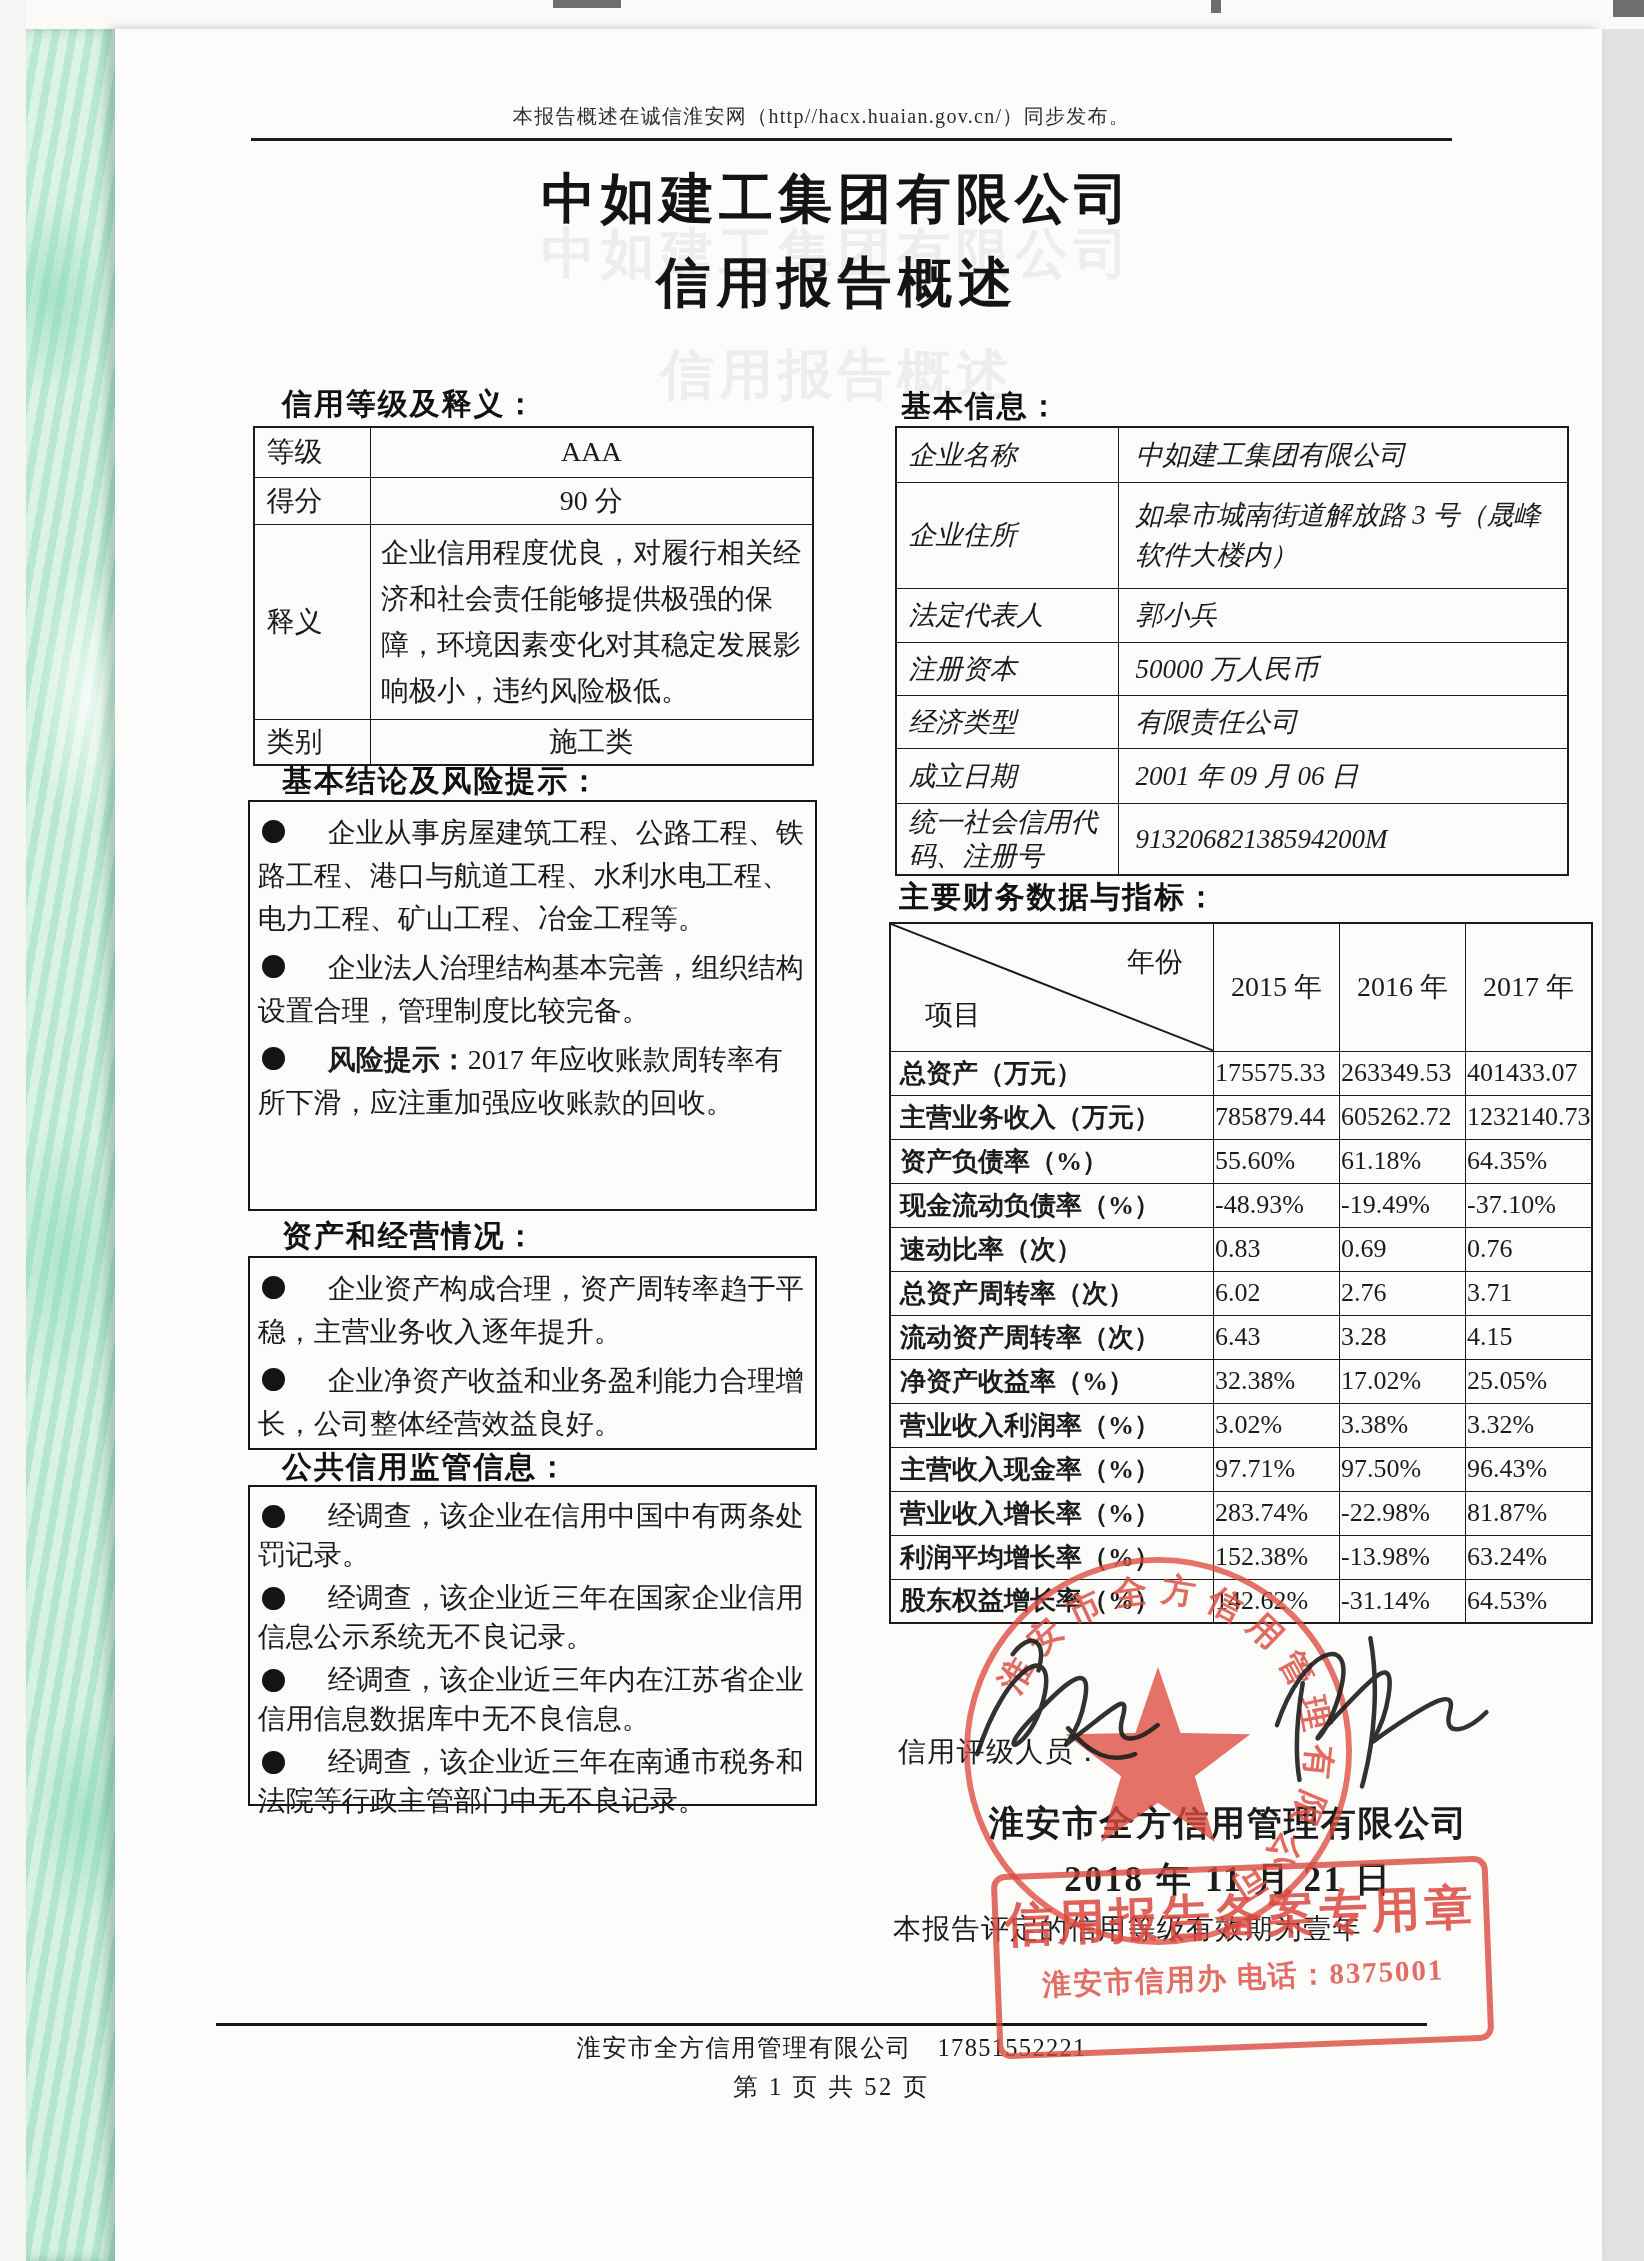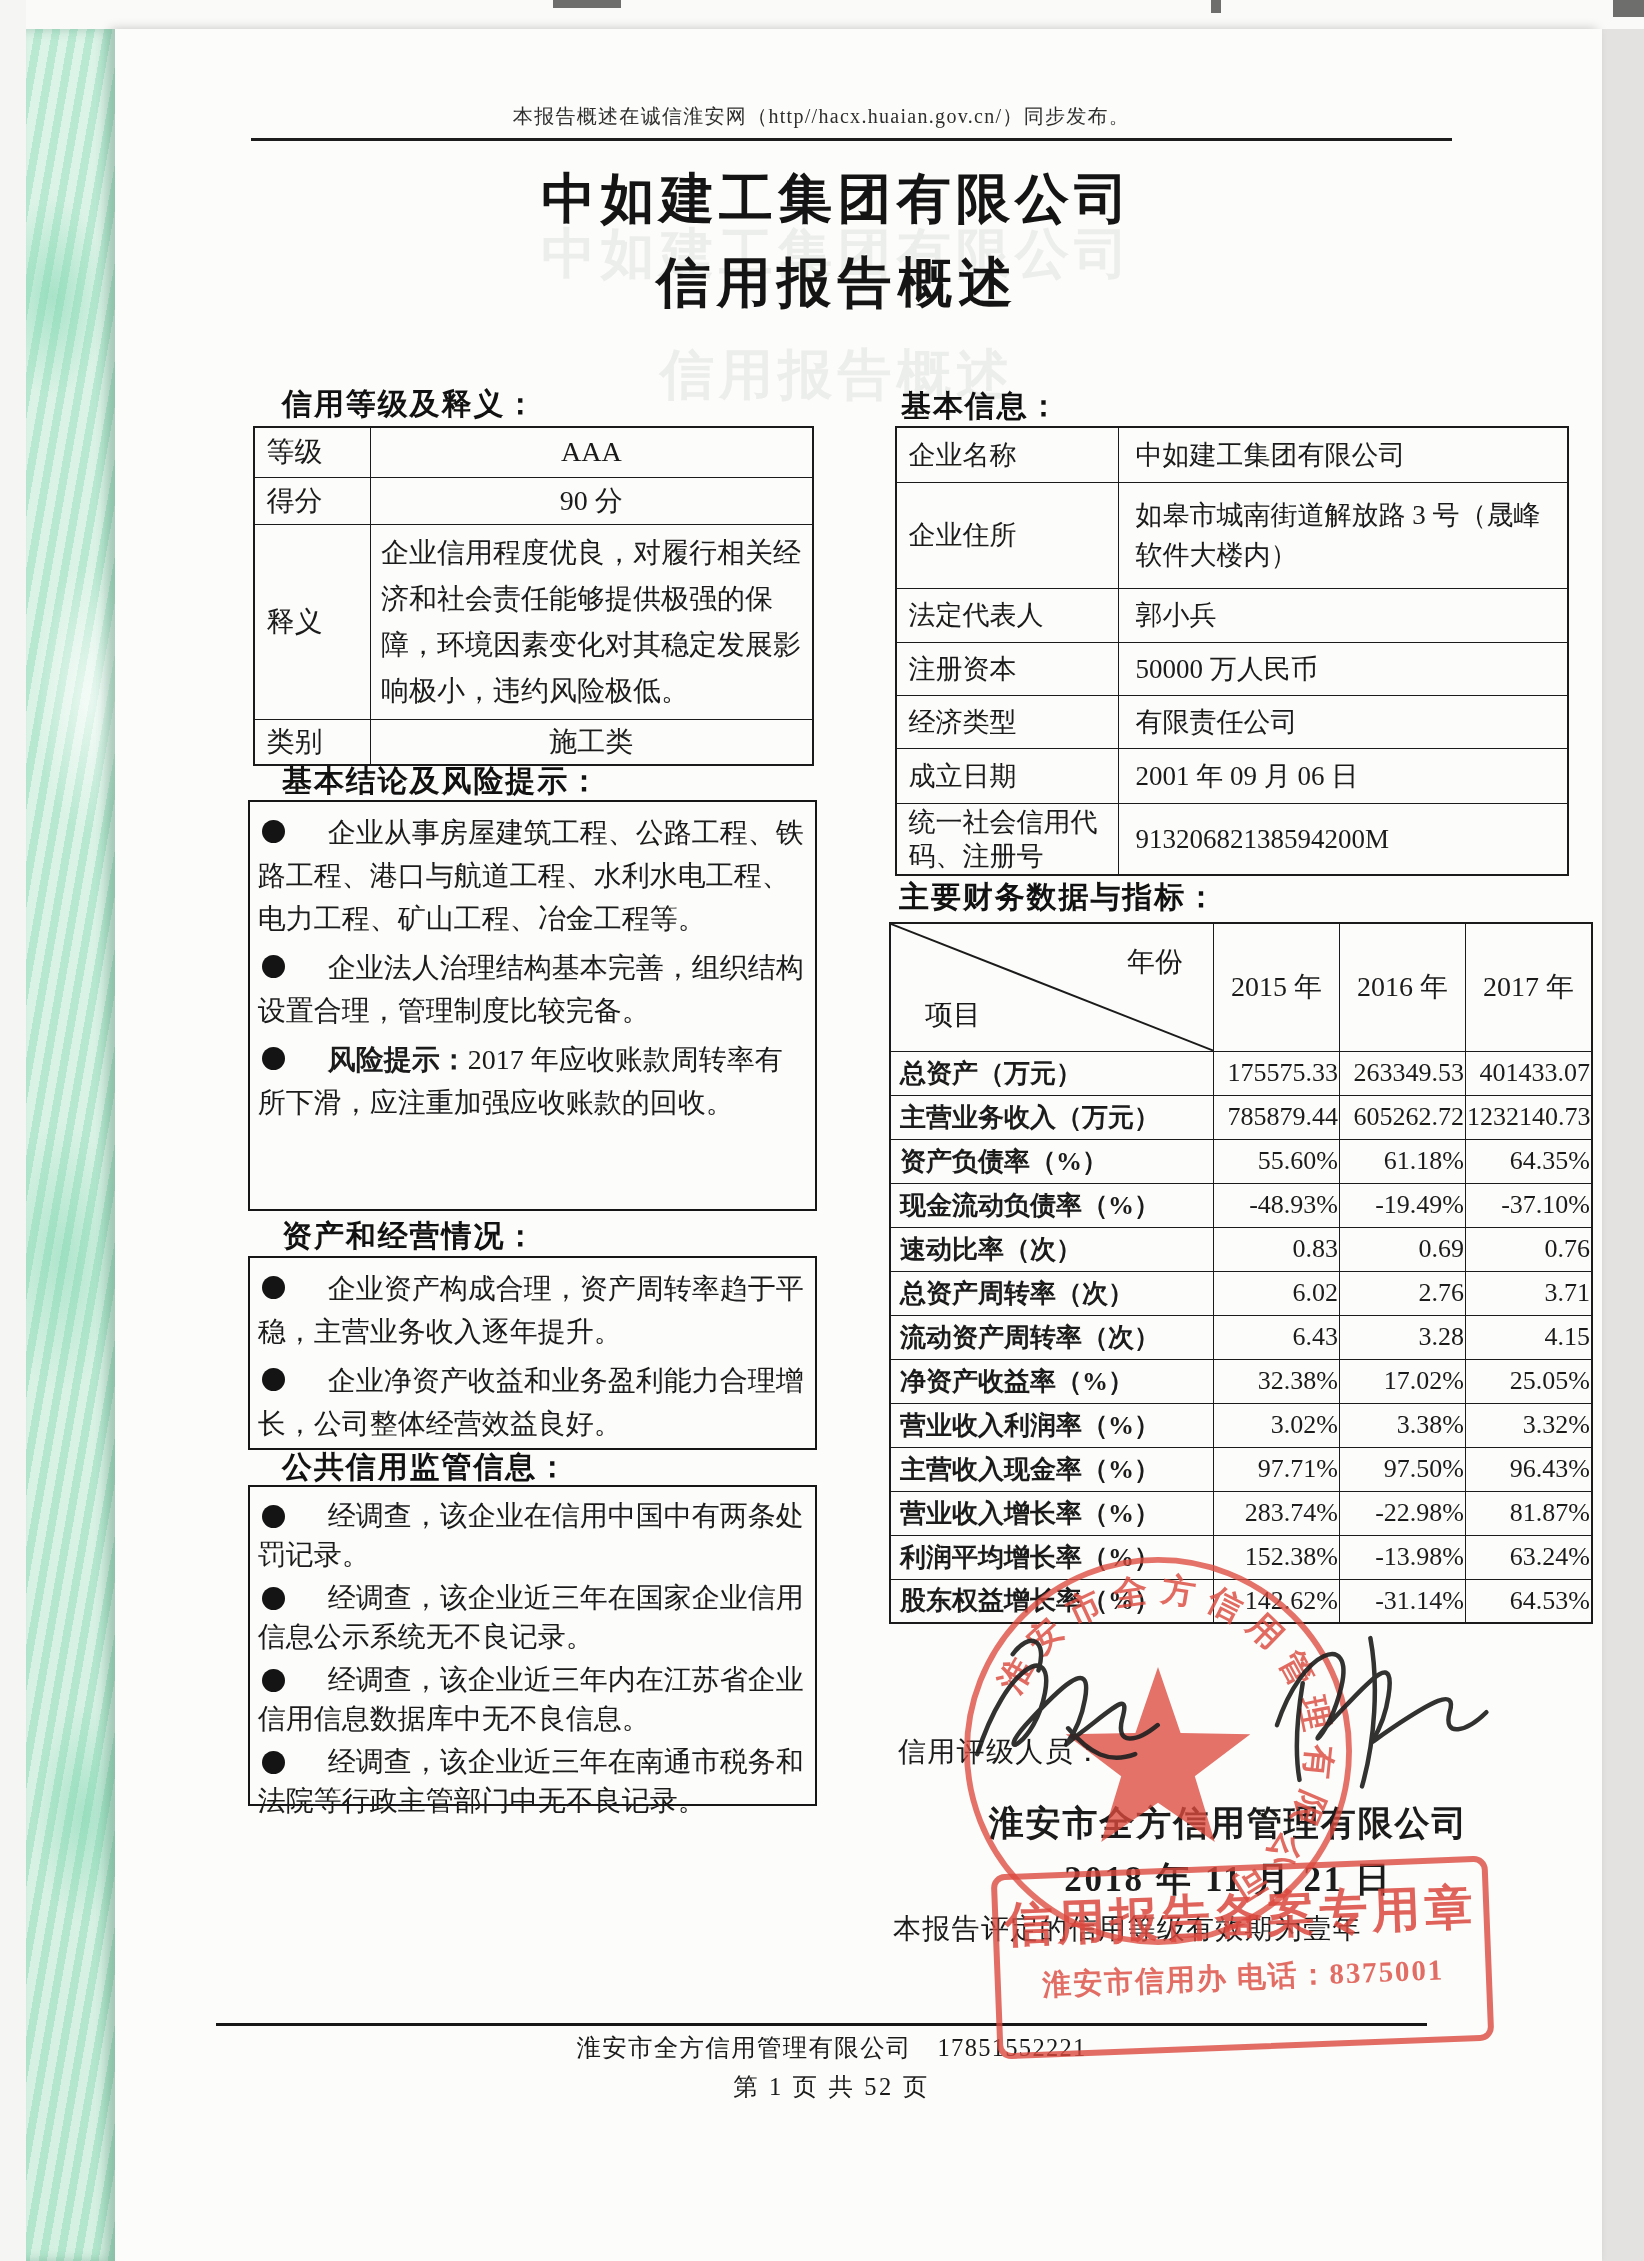--- a/index.html
+++ b/index.html
@@ -62,42 +62,42 @@
   .bbox3 li{line-height:39px;margin-bottom:3.9px;}
   .b1{left:248px;top:800px;width:565px;height:407px;}
   .b2{left:248px;top:1256px;width:565px;height:190px;}
   .b3{left:248px;top:1485px;width:565px;height:317px;}
   .h-rating{left:282px;top:384px;}
   .h-concl{left:282px;top:761px;}
   .h-oper{left:282px;top:1216px;}
   .h-pub{left:282px;top:1447px;}
   
   .h-basic{left:901px;top:386px;}
-  .basic{left:895px;top:426px;width:674px;}
+  .basic{left:895px;top:426px;width:674px;font-style:italic;}
   .basic th{width:208px;font-size:27px;text-align:left;padding-left:11.6px;line-height:34px;}
   .basic td{font-size:27px;text-align:left;padding-left:17px;line-height:40px;}
   .basic tr:nth-child(1){height:55px;}
   .basic tr:nth-child(2){height:106px;}
   .basic tr:nth-child(3){height:54px;}
   .basic tr:nth-child(4){height:53px;}
   .basic tr:nth-child(5){height:53px;}
   .basic tr:nth-child(6){height:55px;}
   .basic tr:nth-child(7){height:66px;}
   .h-fin{left:899px;top:877px;}
   .fin{left:889px;top:922px;width:691px;}
   .fin th,.fin td{font-size:26px;}
   .fin thead tr{height:128px;}
   .fin tbody tr{height:44px;}
   .fin .corner{position:relative;width:322px;padding:0;}
   .fin .corner svg{position:absolute;left:0;top:0;width:100%;height:100%;}
   .fin .corner .yr{position:absolute;top:19.3px;right:30px;font-size:28px;}
   .fin .corner .itm{position:absolute;bottom:17px;left:34px;font-size:28px;}
   .fin thead th.year{font-size:28px;text-align:center;width:123px;}
   .fin tbody td.lbl{text-align:left;padding-left:9px;font-weight:600;}
-  .fin tbody td.val{text-align:right;}
+  .fin tbody td.val{text-align:left;}
   .rater{left:898px;top:1733px;font-size:28px;letter-spacing:1.3px;z-index:3;}
   .issuer{left:903px;top:1800px;width:651px;text-align:center;font-size:35px;font-weight:700;letter-spacing:1.9px;z-index:3;}
   .idate{left:903px;top:1856px;width:651px;text-align:center;font-size:35px;font-weight:700;letter-spacing:2.6px;z-index:3;}
   .validity{left:893px;top:1910px;font-size:28px;letter-spacing:1.3px;z-index:3;}
   
   .round-stamp{left:945px;top:1538px;width:426px;height:426px;z-index:2;}
   .sig-svg{left:916px;top:1593px;width:593px;height:232px;z-index:4;}
   .rect-stamp{
     left:994px;top:1865px;width:485px;height:173px;z-index:5;
     border:6.4px solid rgba(219,72,62,.8);border-radius:14px;

